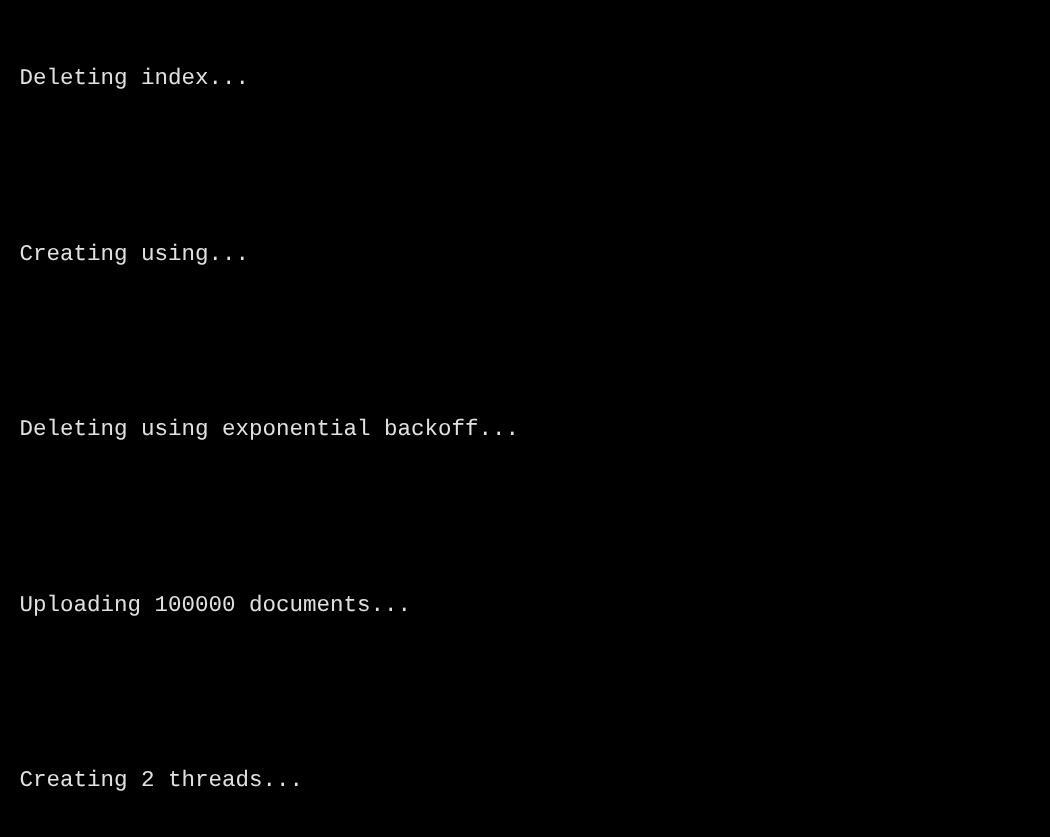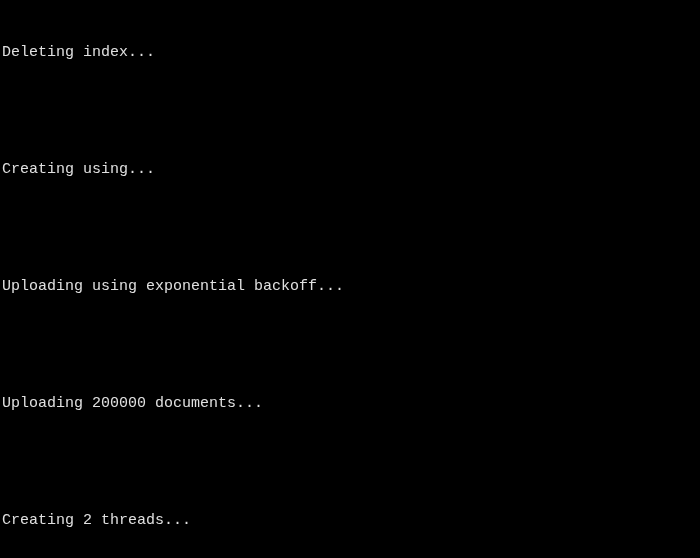--- a/index.html
+++ b/index.html
@@ -17,37 +17,38 @@
       color: #e0e0e0;
       padding: 4px 2px;
       line-height: 1.3;
     }
     .terminal-output {
       white-space: pre;
     }
     .line {
       display: block;
       min-height: 1.3em;
+      margin-left: 11px;
     }
     .blank {
       display: block;
       height: 1.3em;
     }
   </style>
 </head>
 <body>
 
 <div class="terminal-output">
   <span class="line">Deleting index...</span>
   <span class="blank"></span>
   <span class="line">Creating using...</span>
   <span class="blank"></span>
-  <span class="line">Uploading using exponential backoff...</span>
+  <span class="line">Deleting using exponential backoff...</span>
   <span class="blank"></span>
-  <span class="line">Uploading 200000 documents...</span>
+  <span class="line">Uploading 100000 documents...</span>
   <span class="blank"></span>
   <span class="line">Creating 2 threads...</span>
   
   
   
   
   
   
   
   

